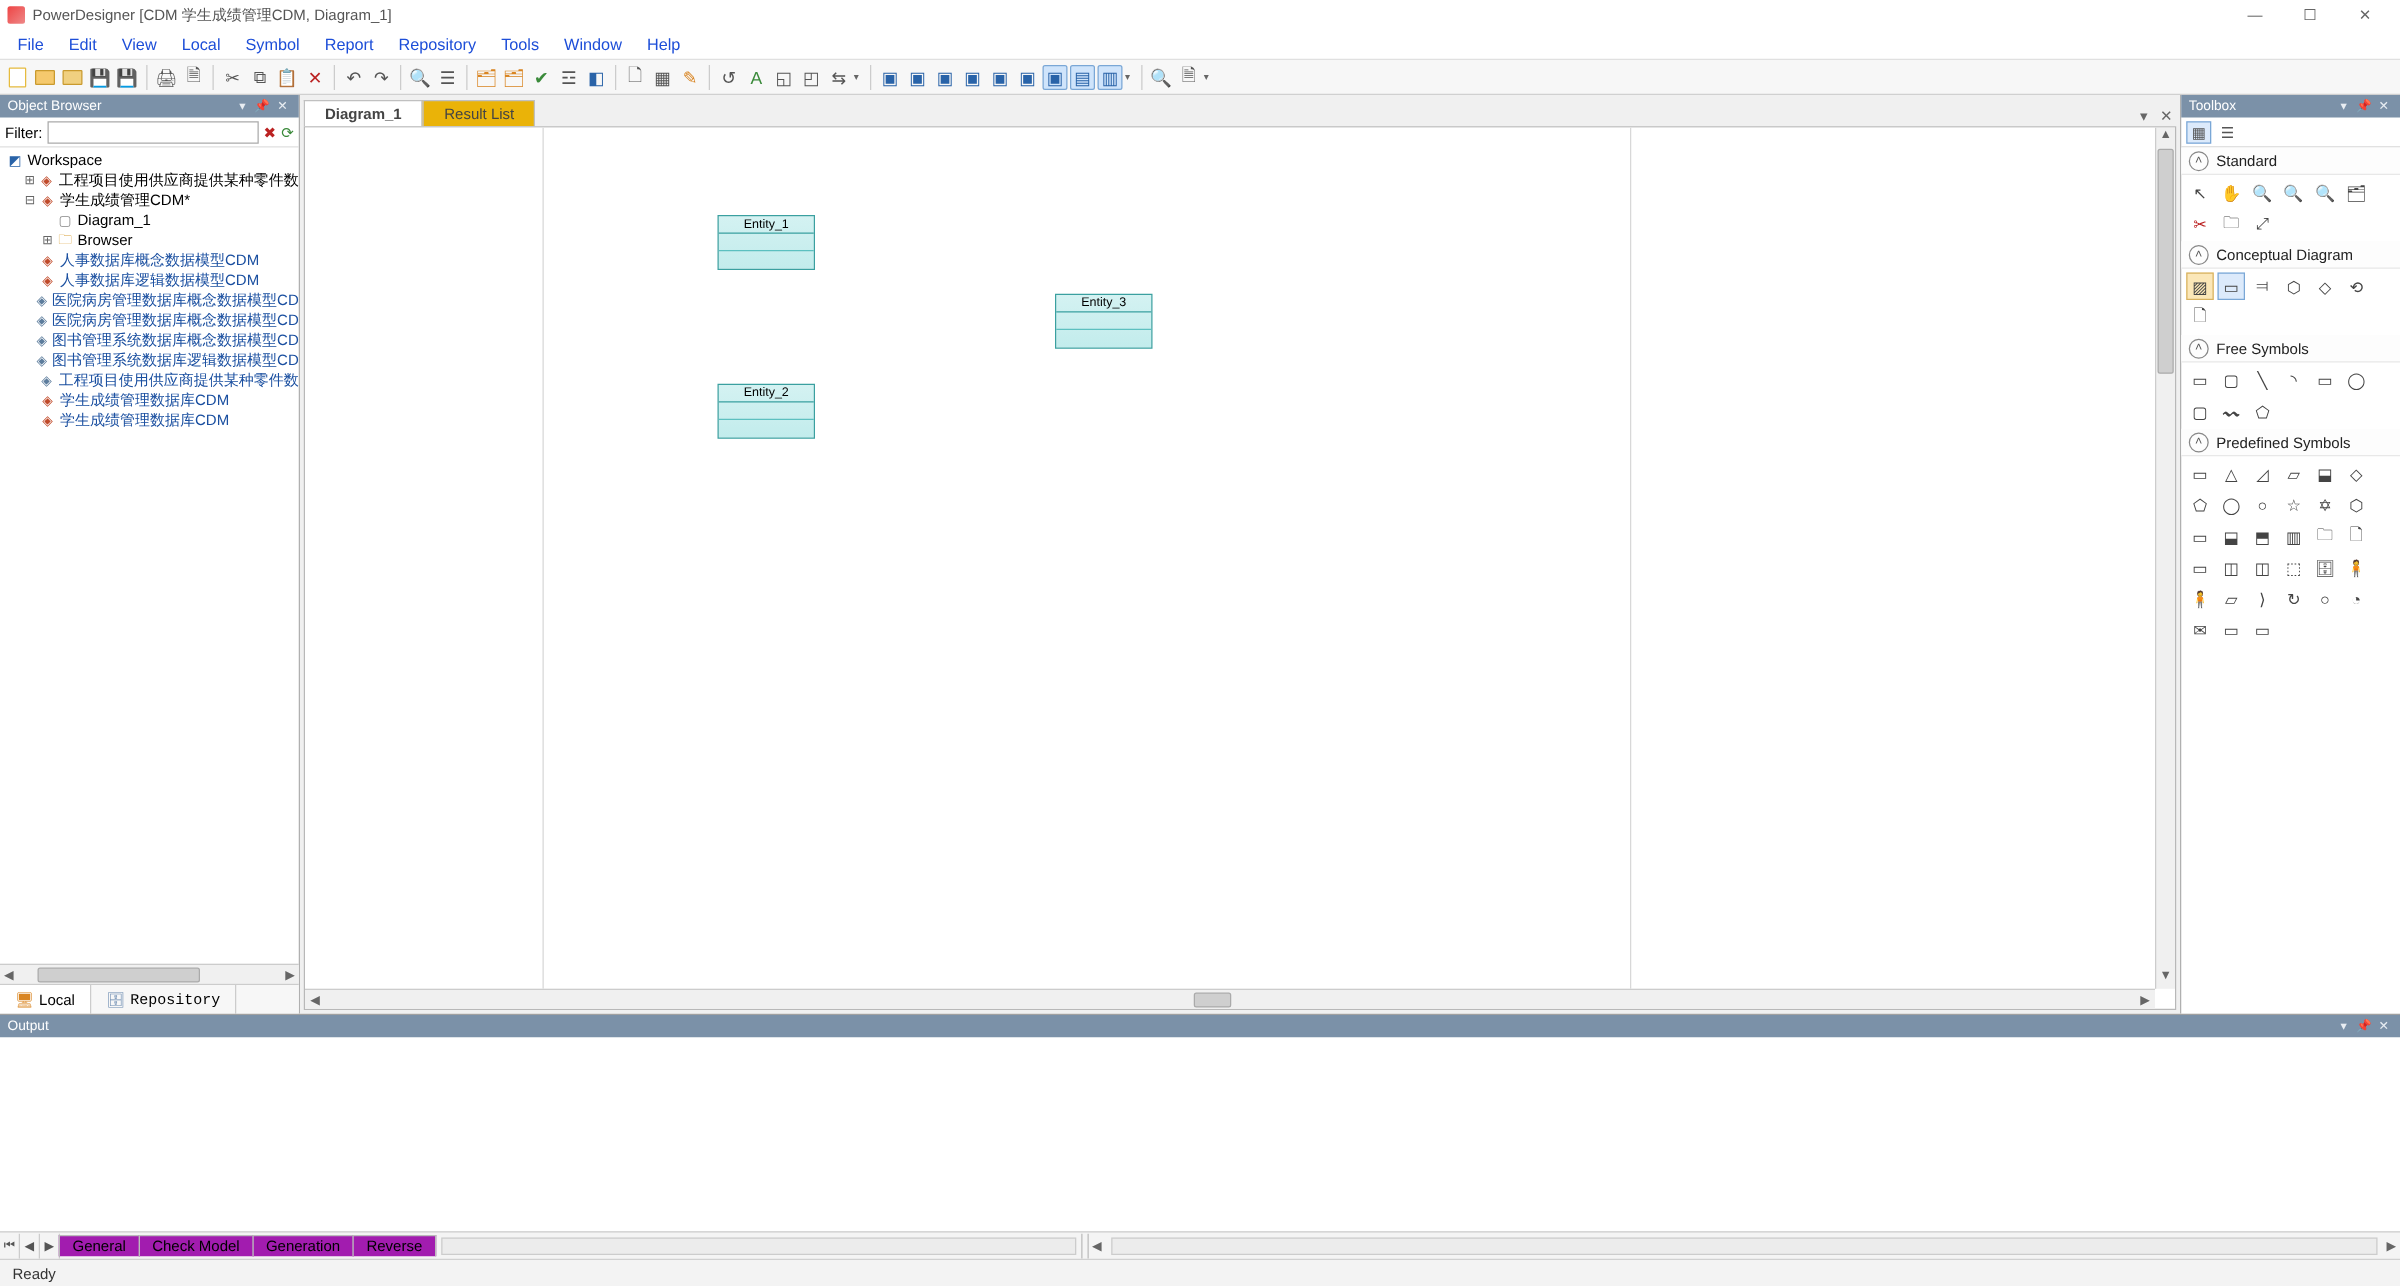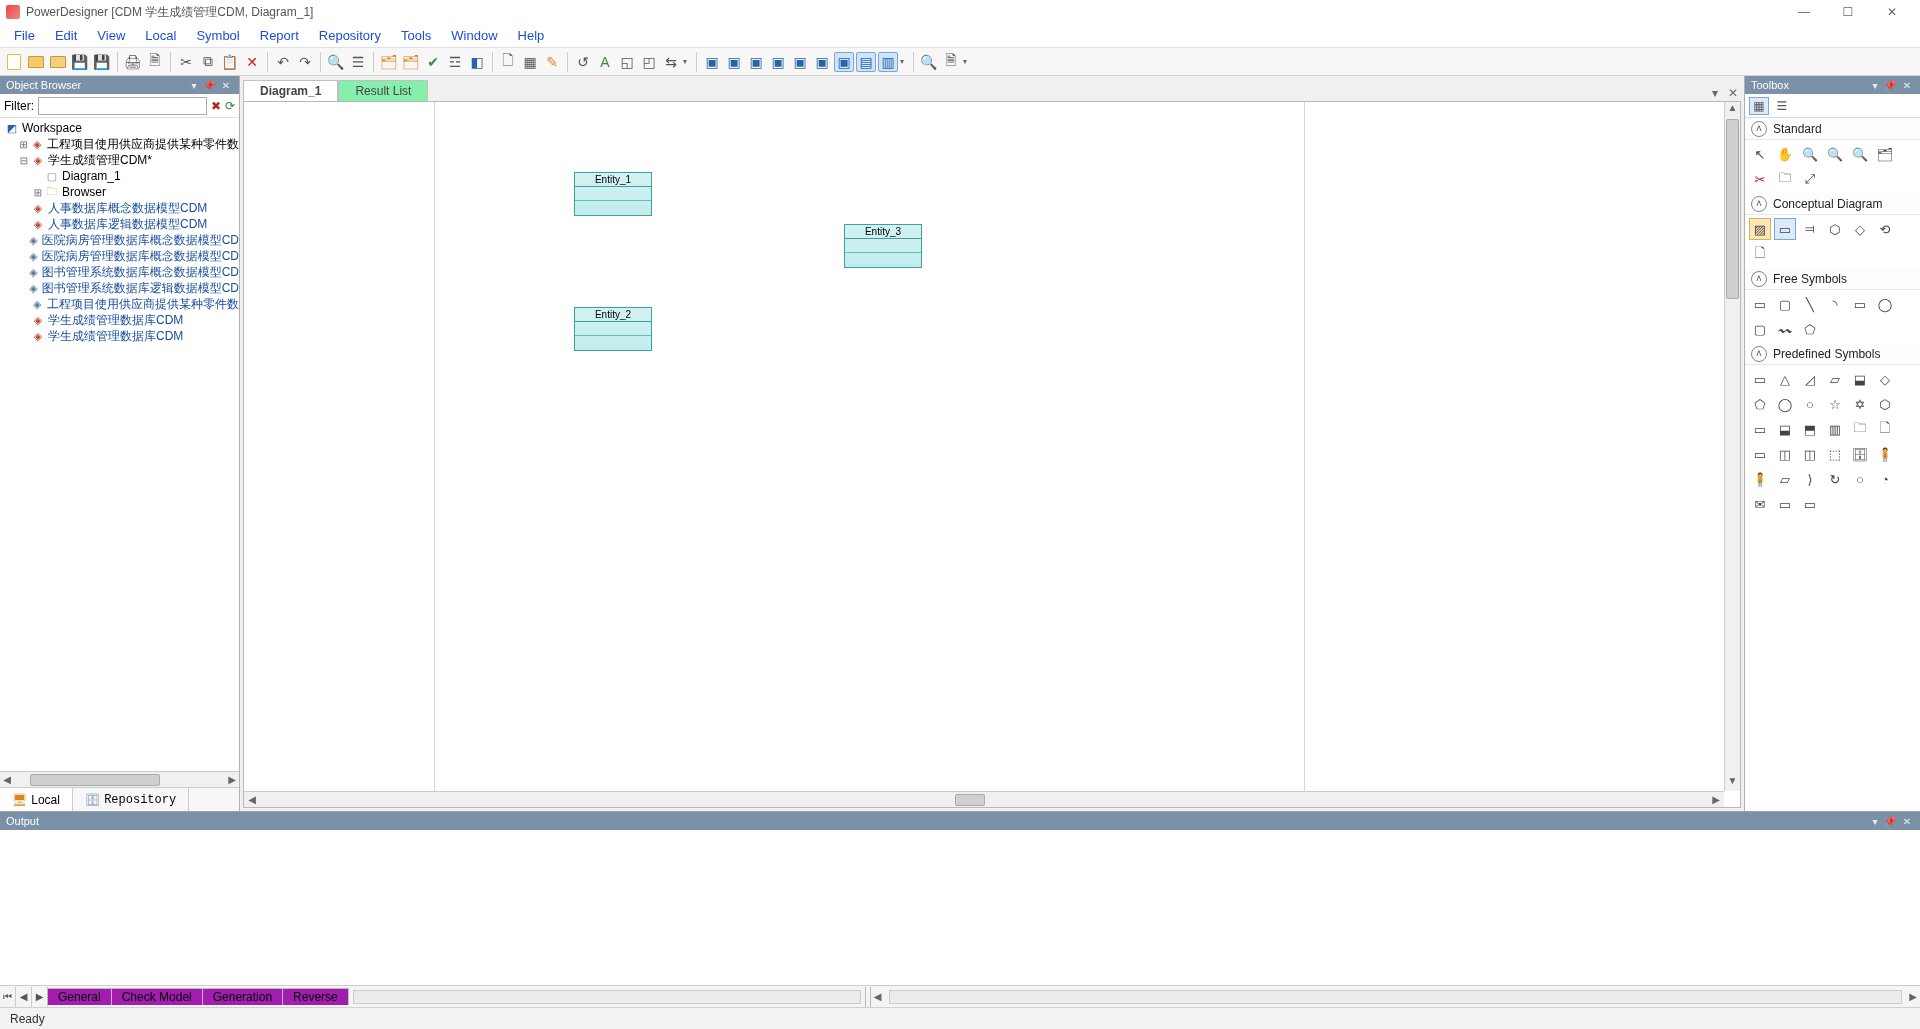--- a/index.html
+++ b/index.html
@@ -45,21 +45,21 @@
 .tree-row .ticon.fld { color: #d9a33e; }
 .tree-row.linkish { color: #1a4fa0; }
 .browser .hscroll { height: 16px; border-top: 1px solid #ccc; background: #f0f0f0; display: flex; align-items: center; }
 .browser .hscroll .thumb { width: 130px; height: 12px; background: #cfcfcf; border: 1px solid #aaa; margin-left: 16px; border-radius: 2px; }
 .browser .tabs { height: 24px; display: flex; border-top: 1px solid #ccc; background: #f7f7f7; }
 .browser .tabs .tab { padding: 2px 12px; border-right: 1px solid #ccc; display: flex; align-items: center; gap: 4px; font-size: 12px; }
 .browser .tabs .tab.active { background: #fff; }
 
 .center { flex: 1; display: flex; flex-direction: column; background: #f0f0f0; padding: 3px; min-width: 0; }
 .doc-tabs { height: 22px; display: flex; align-items: flex-end; background: #f0f0f0; }
-.doc-tabs .tab { padding: 3px 16px; font-size: 12px; background: #86efac; border: 1px solid #c0c0c0; border-bottom: none; margin-right: 0px; color: #444; }
+.doc-tabs .tab { padding: 3px 16px; font-size: 12px; background: #eab308; border: 1px solid #c0c0c0; border-bottom: none; margin-right: 0px; color: #444; }
 .doc-tabs .tab.active { background: #fff; font-weight: 600; }
 .doc-tabs .spacer { flex: 1; }
 .doc-tabs .tab-ctrl { width: 16px; height: 16px; color: #666; display: flex; align-items: center; justify-content: center; margin-left: 2px; }
 .canvas-wrap { flex: 1; background: #fff; border: 1px solid #b8b8b8; position: relative; overflow: hidden; }
 .canvas { position: absolute; inset: 0 16px 16px 0; background: #fff; }
 .page-edge { position: absolute; top: 0; bottom: 0; width: 1px; background: #d8d8d8; }
 .page-edge.left { left: 190px; }
 .page-edge.right { left: 1060px; }
 .entity { position: absolute; width: 78px; border: 1px solid #3aa0a0; background: linear-gradient(#d4f2f2,#c2ecec); font-size: 10px; font-family: "Courier New", monospace; }
 .entity .ehdr { text-align: center; padding: 1px 2px; border-bottom: 1px solid #3aa0a0; }
@@ -304,21 +304,21 @@
             <div class="entity" style="left: 330px; top: 70px;">
               <div class="ehdr">Entity_1</div>
               <div class="erow"></div>
               <div class="erow"></div>
             </div>
             <div class="entity" style="left: 330px; top: 205px;">
               <div class="ehdr">Entity_2</div>
               <div class="erow"></div>
               <div class="erow"></div>
             </div>
-            <div class="entity" style="left: 600px; top: 122px;">
+            <div class="entity" style="left: 600px; top: 133px;">
               <div class="ehdr">Entity_3</div>
               <div class="erow"></div>
               <div class="erow"></div>
             </div>
           </div>
       </div>
       <div class="vscroll">
         <div class="arrow">▲</div>
         <div class="thumb"></div>
         <div style="flex:1"></div>

